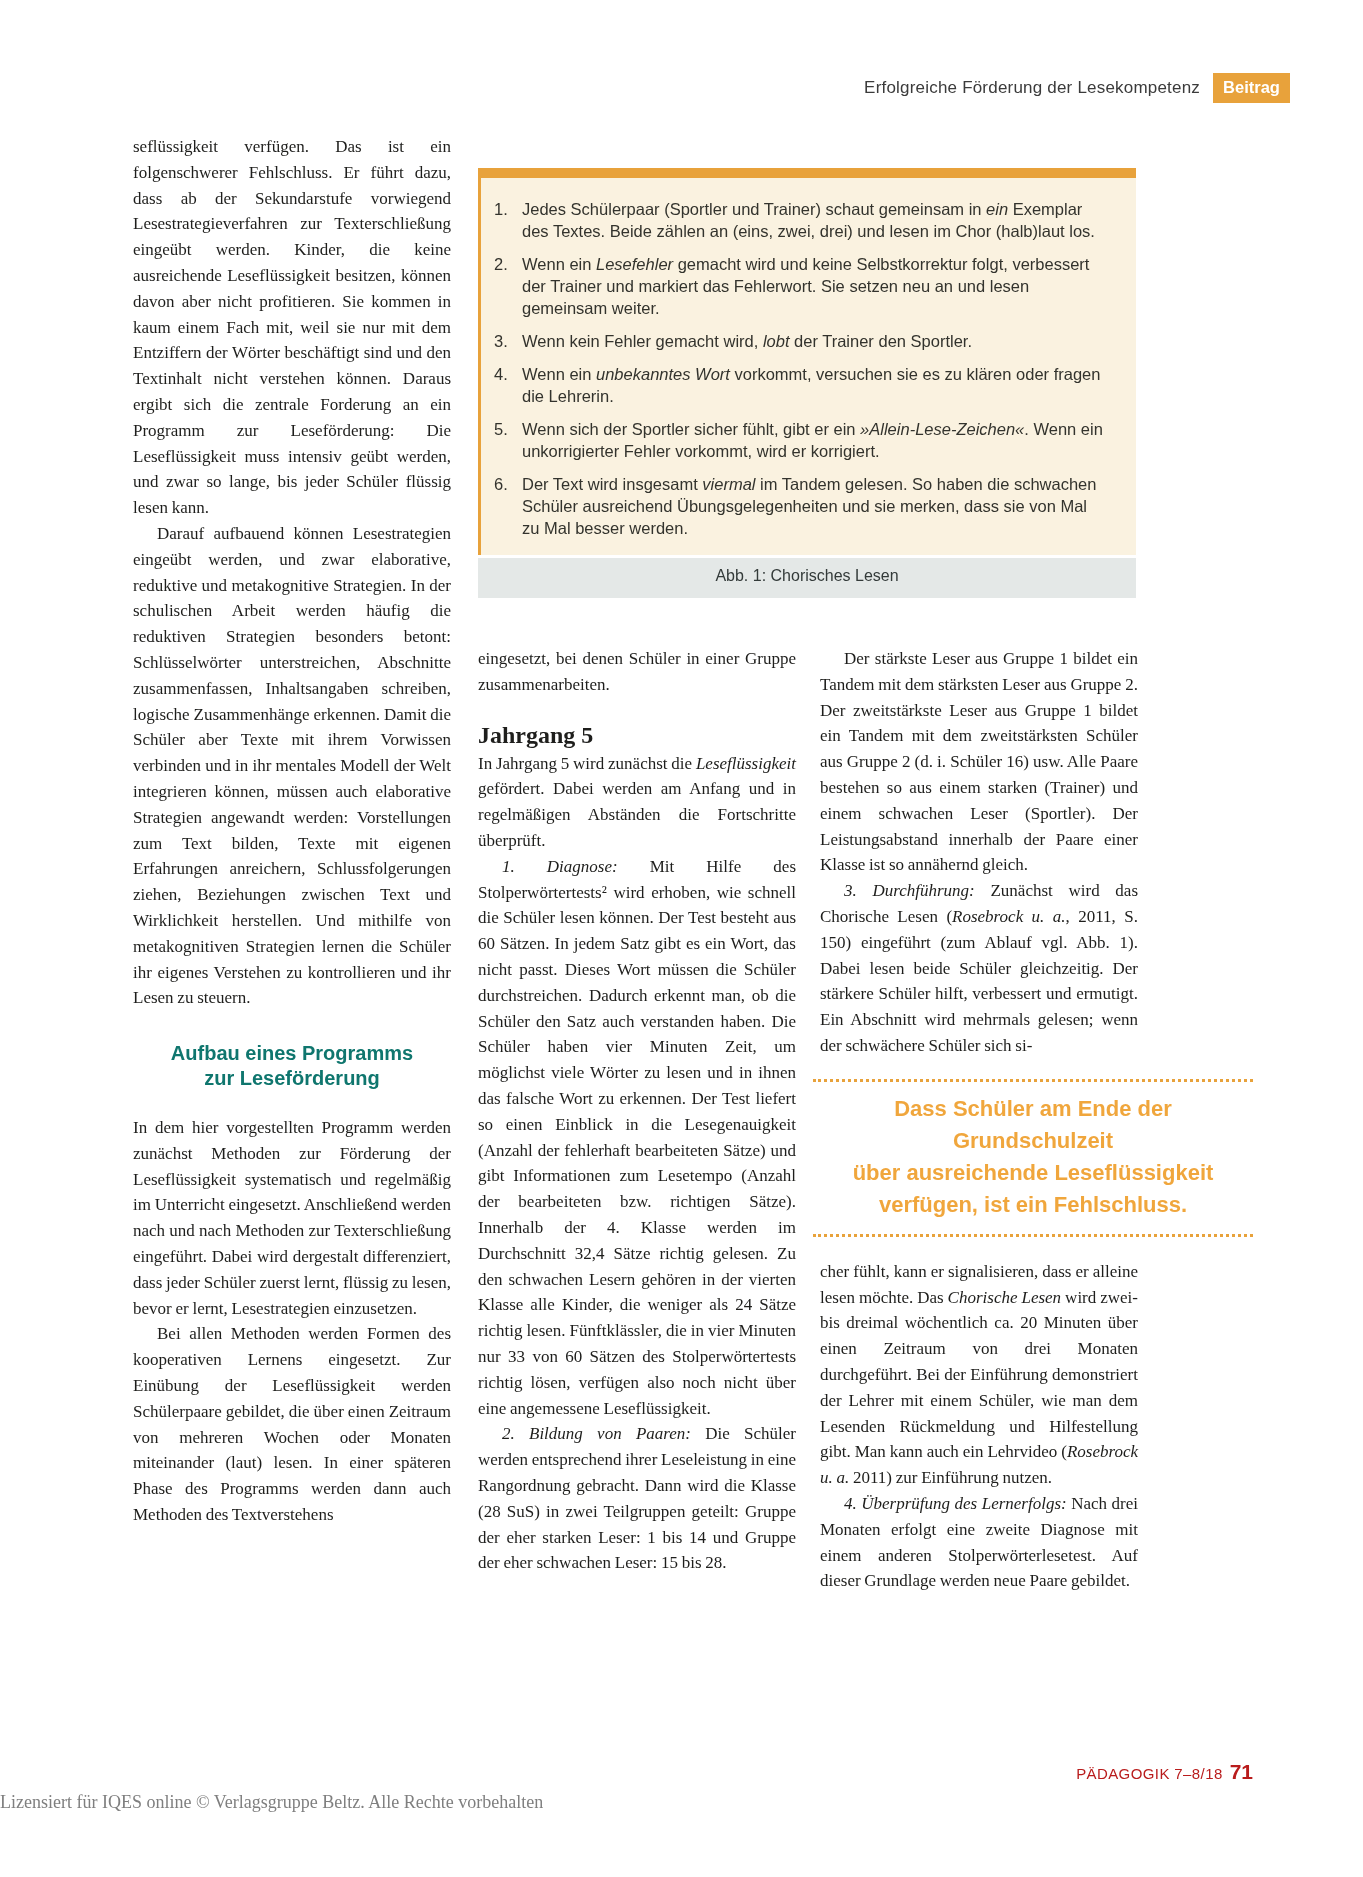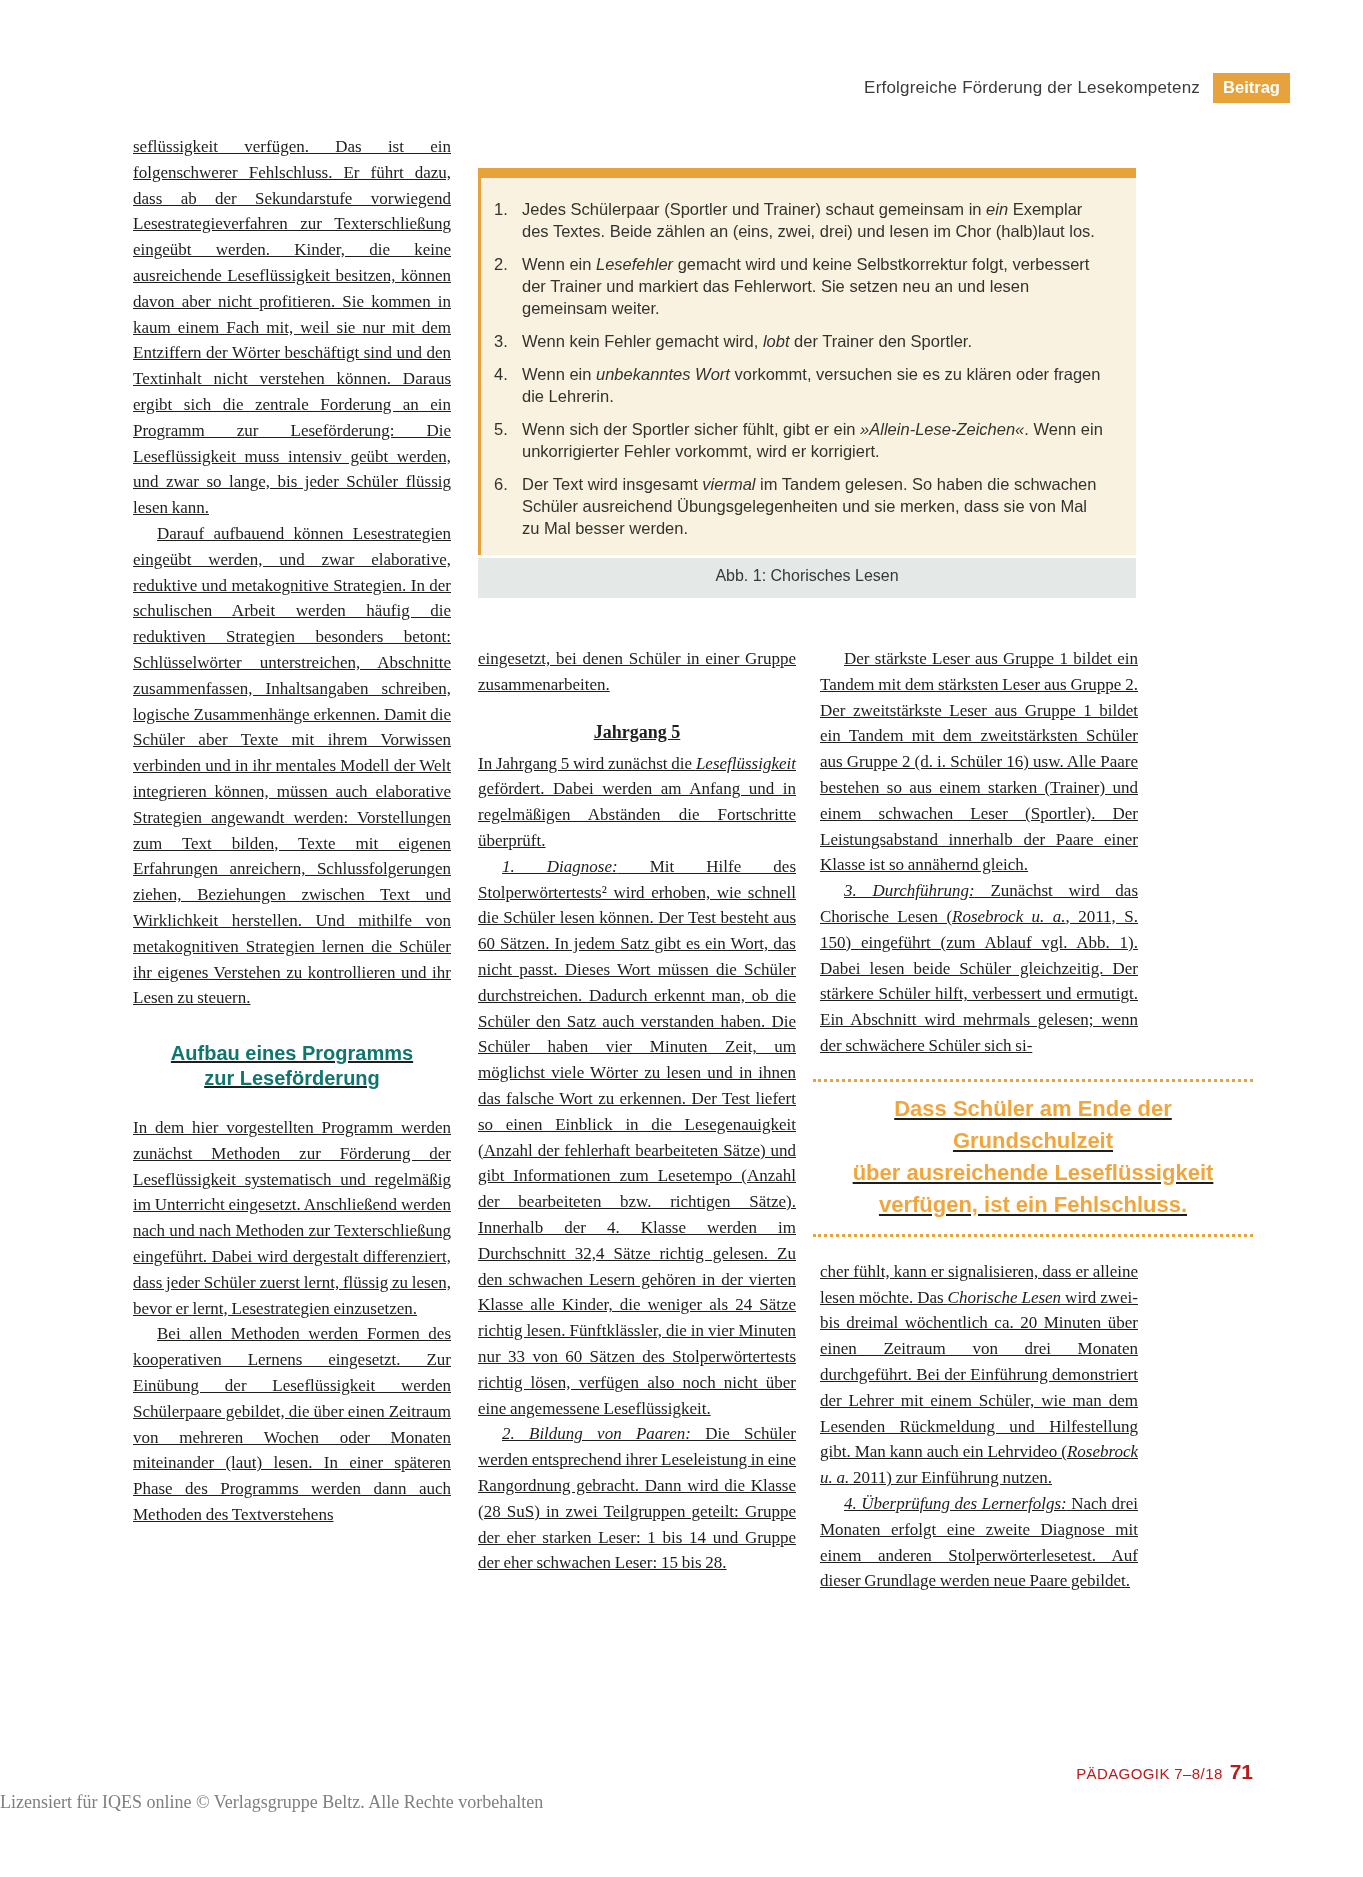--- a/index.html
+++ b/index.html
@@ -22,31 +22,31 @@
   .fig-item{display:flex;font-family:"Liberation Sans", sans-serif;font-size:16.5px;
             line-height:22px;color:#33332d;margin-bottom:11px;}
   .fig-item:last-child{margin-bottom:0;}
   .fig-num{flex:0 0 28px;}
   .fig-text{flex:1;}
   .figure-caption{margin-top:3px;height:40px;line-height:36px;background:#E4E8E7;
                   text-align:center;font-family:"Liberation Sans", sans-serif;
                   font-size:16px;color:#333a39;}
 
   
-  .col{position:absolute;width:318px;text-decoration:underline;}
+  .col{position:absolute;width:318px;}
   .col-1{left:133px;top:134px;}
   .col-2{left:478px;top:646px;}
   .col-3{left:820px;top:646px;}
   .body-p{margin:0;font-size:17px;line-height:25.8px;text-align:justify;
           hyphens:auto;-webkit-hyphens:auto;word-spacing:-0.5px;}
   .body-p.indent{text-indent:24px;}
   .h-sans{font-family:"Liberation Sans", sans-serif;font-weight:bold;font-size:20px;
           line-height:25px;text-align:center;color:#0f766e;margin:30px 0 24px 0;}
-  .h-serif{font-family:"Liberation Serif", serif;font-weight:bold;font-size:18px;
-           text-align:center;margin:24px 0 8px 0;}
+  .h-serif{font-family:"Liberation Serif", serif;font-weight:bold;font-size:24px;
+           margin:24px 0 2px 0;}
 
   
   .pull-quote{width:440px;margin:20px 0 22px -7px;padding:11px 0 13px 0;
               border-top:3px dotted #E8A23B;border-bottom:3px dotted #E8A23B;
               font-family:"Liberation Sans", sans-serif;font-weight:bold;
               font-size:22px;line-height:32px;color:#F0A63C;text-align:center;}
 
   
   .journal-line{position:absolute;top:1760px;right:110px;font-family:"Liberation Sans", sans-serif;
                 color:#b91c1c;display:flex;align-items:baseline;gap:7px;}

